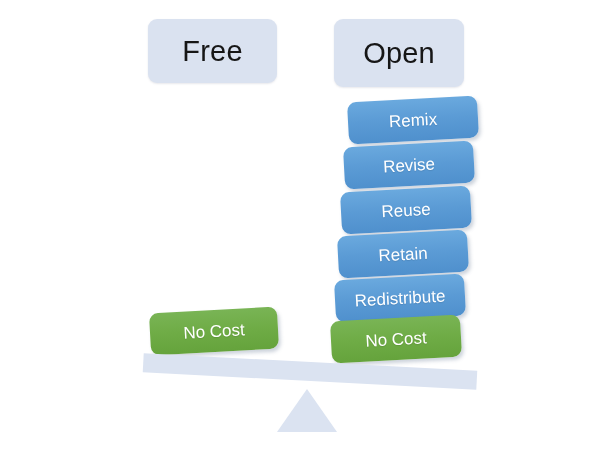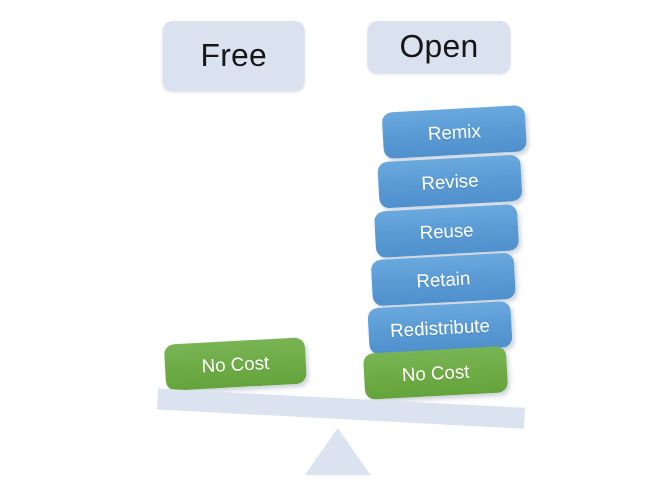--- a/index.html
+++ b/index.html
@@ -29,21 +29,21 @@
     align-items: center;
     justify-content: center;
     color: #161616;
     font-size: 29px;
     font-weight: 400;
     letter-spacing: 0.2px;
     line-height: 1;
     box-shadow: 0 1px 2px rgba(120,130,150,0.18);
   }
   #box-free  { left: 148px; top: 19px; width: 129px; height: 64px; }
-  #box-open  { left: 334px; top: 19px; width: 130px; height: 48px; }
+  #box-open  { left: 334px; top: 19px; width: 130px; height: 68px; }
 
   
   .stack-box {
     position: absolute;
     border-radius: 9px;
     display: flex;
     align-items: center;
     justify-content: center;
     color: #ffffff;
     font-size: 17px;

